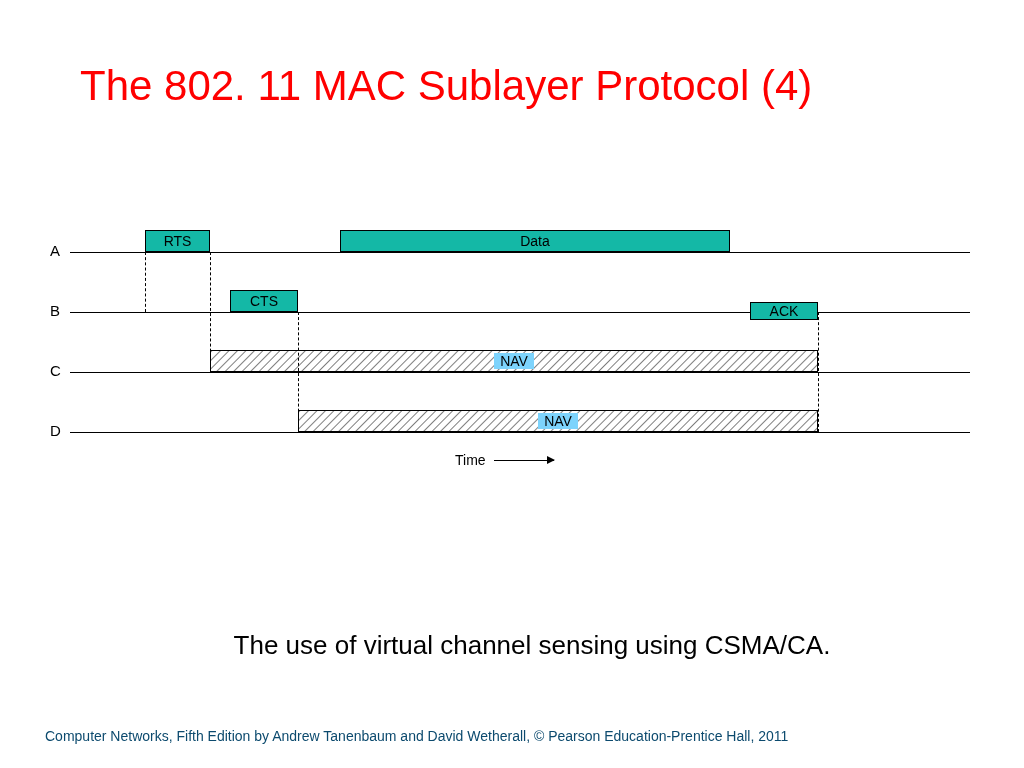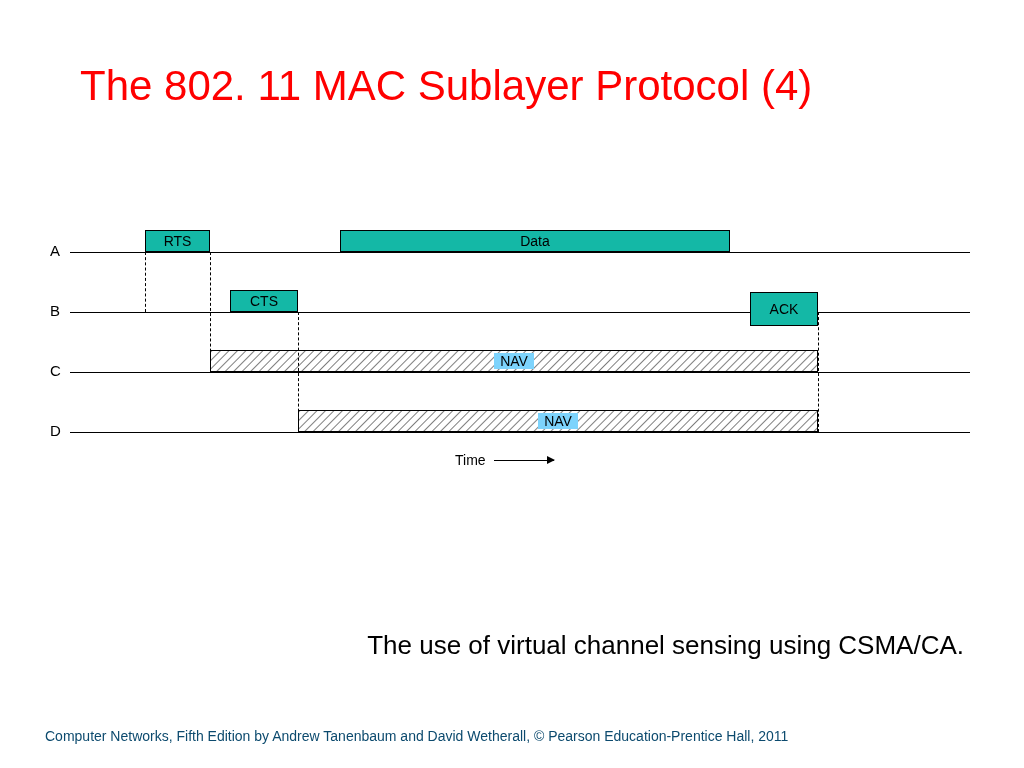--- a/index.html
+++ b/index.html
@@ -96,21 +96,21 @@
     top: -4px;
     border-left: 8px solid #000;
     border-top: 4.5px solid transparent;
     border-bottom: 4.5px solid transparent;
   }
   .caption {
     position: absolute;
     top: 630px;
     left: 100px;
     right: 60px;
-    text-align: right;
+    text-align: center;
     font-size: 26px;
     color: #000;
   }
   .footer {
     position: absolute;
     bottom: 24px;
     left: 45px;
     right: 45px;
     font-size: 14px;
     color: #0c4a6e;
@@ -130,21 +130,21 @@
   </div>
   <div class="pkt" style="top:10px; left:290px; width:390px; height:22px;text-align:center;">
     <span>Data</span>
   </div>
 
   <div class="row-label" style="top:82px; left:0;">B</div>
   <div class="timeline" style="top:92px; left:20px; width:900px;"></div>
   <div class="pkt" style="top:70px; left:180px; width:68px; height:22px;">
     <span>CTS</span>
   </div>
-  <div class="pkt" style="top:72px; left:700px; width:68px; height:34px;">
+  <div class="pkt" style="top:82px; left:700px; width:68px; height:18px;">
     <span>ACK</span>
   </div>
 
   <div class="row-label" style="top:142px; left:0;">C</div>
   <div class="timeline" style="top:152px; left:20px; width:900px;"></div>
   <div class="nav-box" style="top:130px; left:160px; width:608px; height:22px;">
     <svg class="hatch" width="100%" height="100%" preserveAspectRatio="none">
       <defs>
           <pattern id="hatchC" width="6" height="6" patternUnits="userSpaceOnUse" patternTransform="rotate(45)">
             <line x1="0" y1="0" x2="0" y2="6" stroke="#000" stroke-width="1"></line>

